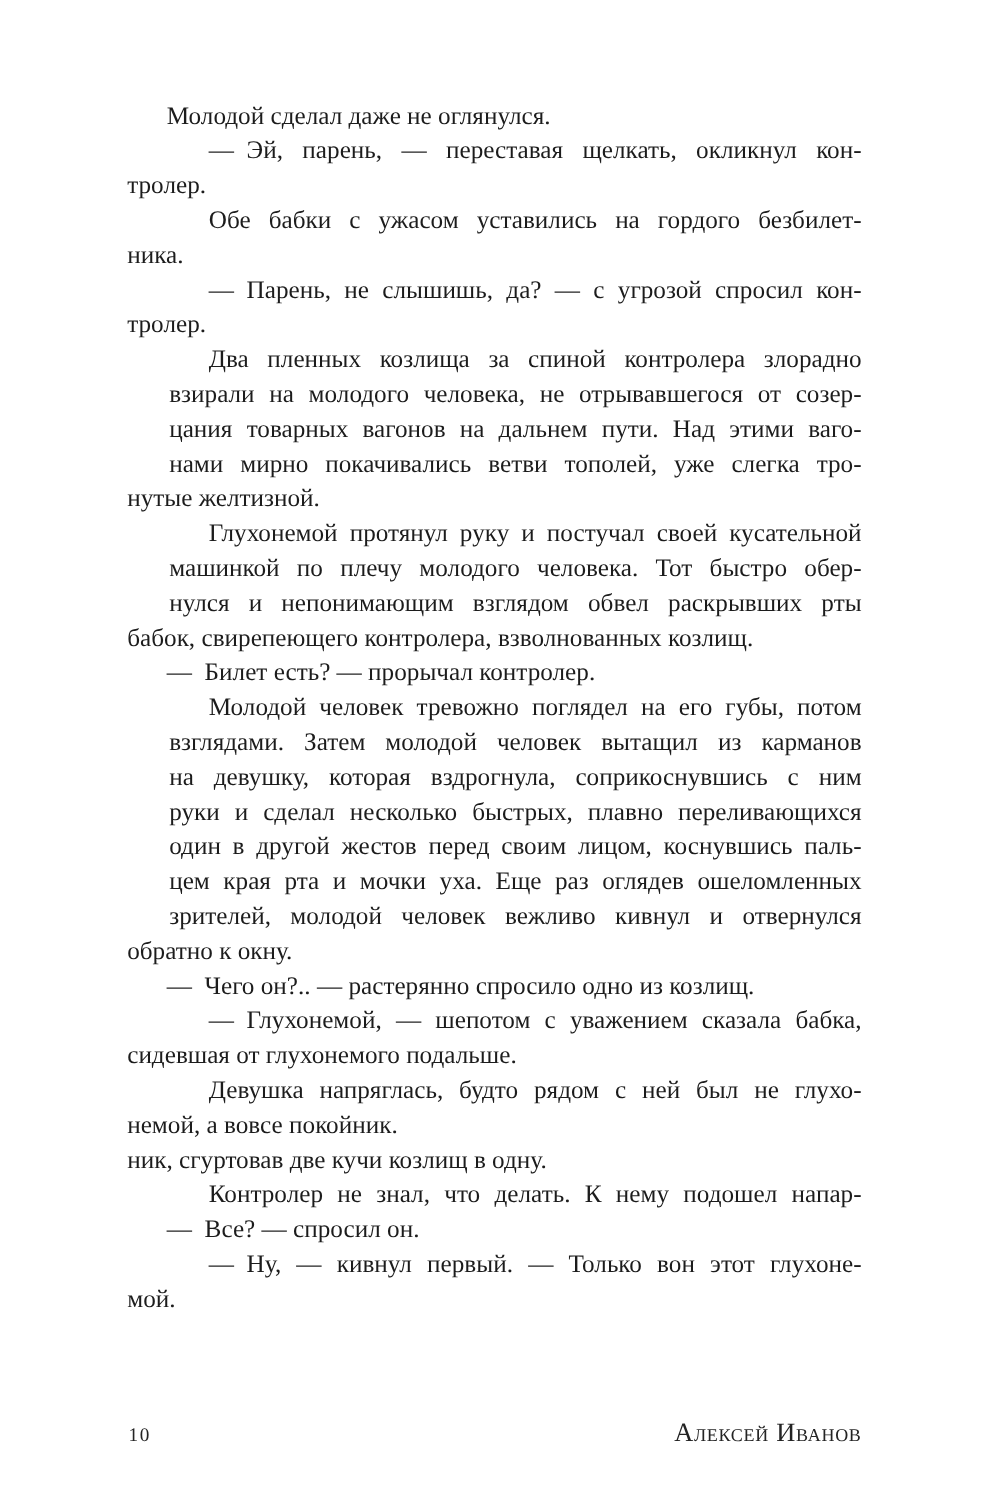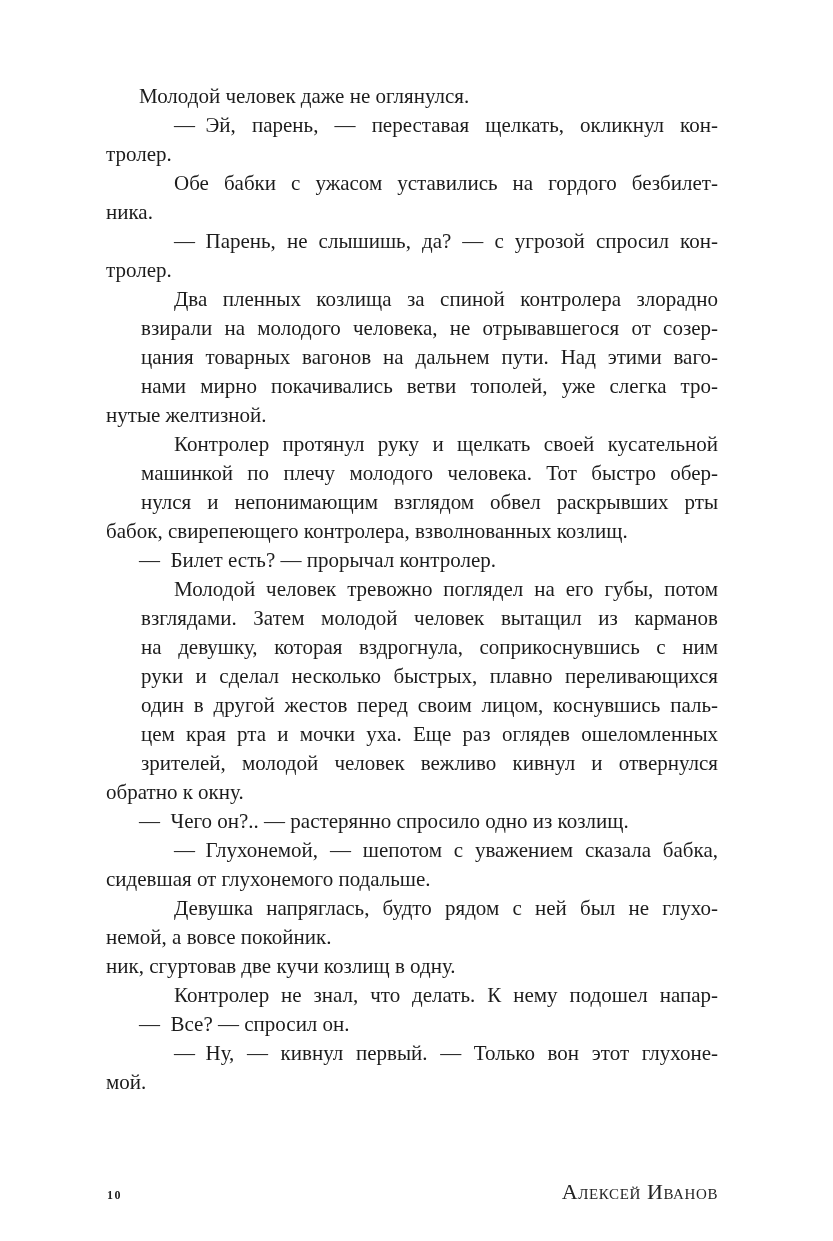--- a/index.html
+++ b/index.html
@@ -40,49 +40,49 @@
     left: 107px;
     right: 115px;
     top: 1148px;
     display: flex;
     justify-content: space-between;
     align-items: baseline;
     font-family: "Liberation Serif", "DejaVu Serif", serif;
     color: #242424;
   }
   .pagenum {
-    font-size: 12px;
-    font-weight: 700;
+    font-size: 16px;
+    font-weight: 400;
     letter-spacing: 1.5px;
     margin-top: 40px;
   }
   .running {
     font-size: 22px;
     font-variant: small-caps;
     letter-spacing: 0.6px;
   }
 </style>
 </head>
 <body>
 
 <div class="page">
   <main class="text-block" id="text-block">
-      <div class="line first">Молодой человек даже не оглянулся.</div>
+      <div class="line first">Молодой сделал даже не оглянулся.</div>
       <div class="line first j">— Эй, парень, — переставая щелкать, окликнул кон-</div>
       <div class="line">тролер.</div>
       <div class="line first j">Обе бабки с ужасом уставились на гордого безбилет-</div>
       <div class="line">ника.</div>
       <div class="line first j">— Парень, не слышишь, да? — с угрозой спросил кон-</div>
       <div class="line">тролер.</div>
       <div class="line first j">Два пленных козлища за спиной контролера злорадно</div>
       <div class="line j">взирали на молодого человека, не отрывавшегося от созер-</div>
       <div class="line j">цания товарных вагонов на дальнем пути. Над этими ваго-</div>
       <div class="line j">нами мирно покачивались ветви тополей, уже слегка тро-</div>
       <div class="line">нутые желтизной.</div>
-      <div class="line first j">Контролер протянул руку и щелкать своей кусательной</div>
+      <div class="line first j">Глухонемой протянул руку и постучал своей кусательной</div>
       <div class="line j">машинкой по плечу молодого человека. Тот быстро обер-</div>
       <div class="line j">нулся и непонимающим взглядом обвел раскрывших рты</div>
       <div class="line">бабок, свирепеющего контролера, взволнованных козлищ.</div>
       <div class="line first">— Билет есть? — прорычал контролер.</div>
       <div class="line first j">Молодой человек тревожно поглядел на его губы, потом</div>
       <div class="line j">взглядами. Затем молодой человек вытащил из карманов</div>
       <div class="line j">на девушку, которая вздрогнула, соприкоснувшись с ним</div>
       <div class="line j">руки и сделал несколько быстрых, плавно переливающихся</div>
       <div class="line j">один в другой жестов перед своим лицом, коснувшись паль-</div>
       <div class="line j">цем края рта и мочки уха. Еще раз оглядев ошеломленных</div>

